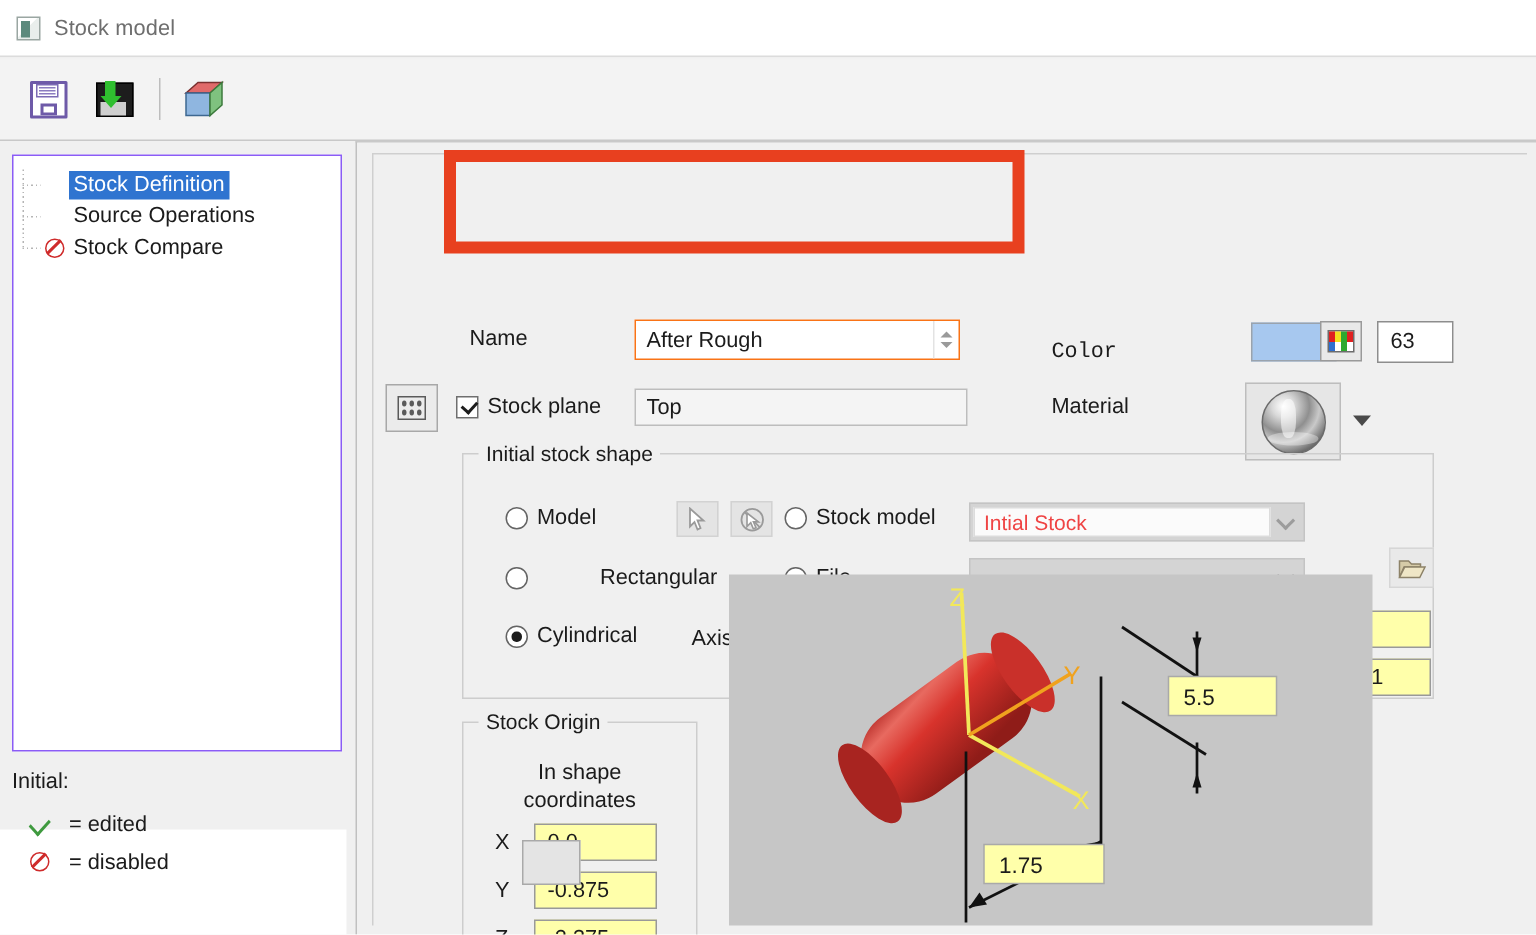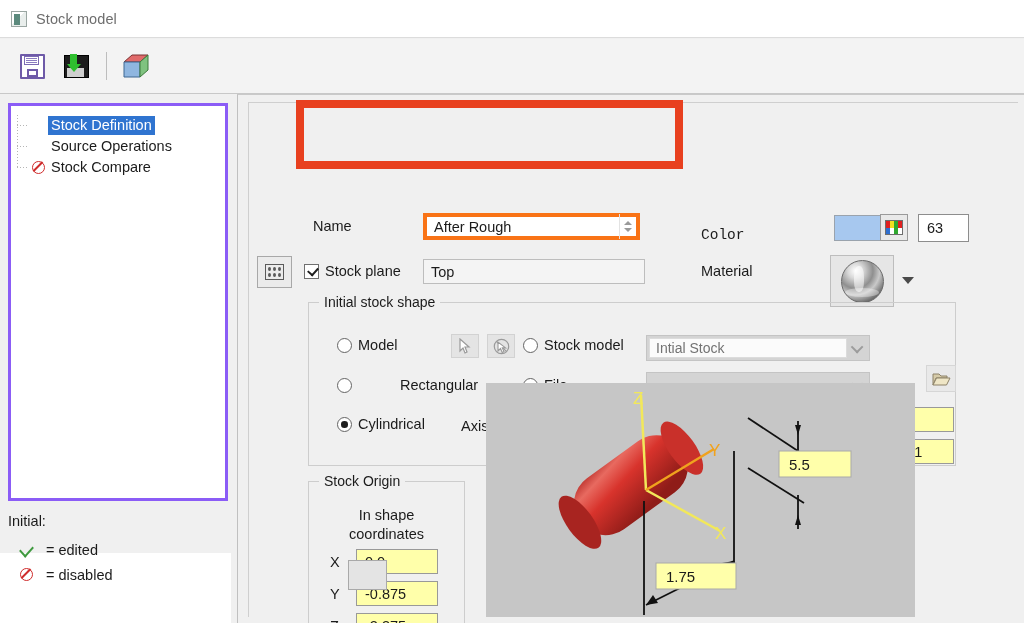--- a/index.html
+++ b/index.html
@@ -101,21 +101,21 @@
     border-top: 8px solid #2fbf2f;
   }
 
   
   .ico-box { position: relative; width: 28px; height: 26px; }
 
   
   .leftpane {
     position: absolute; left: 8px; top: 103px;
     width: 220px; height: 398px;
-    background: #ffffff; border: 3px solid #8b5cf6;
+    background: #ffffff; border: 1px solid #8b5cf6;
     overflow: hidden;
   }
   .tree { padding: 9px 0 0 18px; }
   .tnode {
     display: flex; align-items: center;
     height: 21px; position: relative;
     font-size: 14.5px; color: #1b1b1b;
   }
   .tnode .guide {
     position: absolute; left: -12px; top: 0;
@@ -180,21 +180,21 @@
     border: 1px solid #cfcfcf; border-right: none; border-bottom: none;
     background: #f0f0f0;
   }
 
   
   .label-txt { font-size: 14.5px; color: #1b1b1b; }
   .name-label { position: absolute; left: 75px; top: 123px; }
   .name-field {
     position: absolute; left: 185px; top: 118px;
     width: 217px; height: 27px;
-    background: #ffffff; border: 4px solid #f97316;
+    background: #ffffff; border: 1px solid #f97316;
     display: flex; align-items: center;
   }
   .name-field .val {
     flex: 1; padding-left: 7px; font-size: 14.5px; color: #1b1b1b;
   }
   .spinner {
     width: 17px; height: 25px; display: flex; flex-direction: column;
     align-items: center; justify-content: center; gap: 3px;
     border-left: 1px solid #e3e3e3;
   }
@@ -334,21 +334,21 @@
 
   .combo {
     position: absolute; height: 26px;
     background: #d4d4d4; border: 1px solid #c4c4c4;
     display: flex; align-items: center;
   }
   .combo .cval {
     flex: 1; margin: 2px 0 2px 2px; height: 20px;
     background: #fbfbfb; border: 1px solid #dcdcdc;
     display: flex; align-items: center; padding-left: 6px;
-    font-size: 14px; color: #737373;
+    font-size: 14px; color: #ef4444;
   }
   .combo.empty .cval { background: transparent; border: none; }
   .combo .ccaret {
     width: 22px; display: flex; align-items: center; justify-content: center;
   }
   .caret-dn {
     width: 9px; height: 9px;
     border-left: 2px solid #9c9c9c; border-bottom: 2px solid #9c9c9c;
     transform: rotate(-45deg) translateY(-2px);
   }

